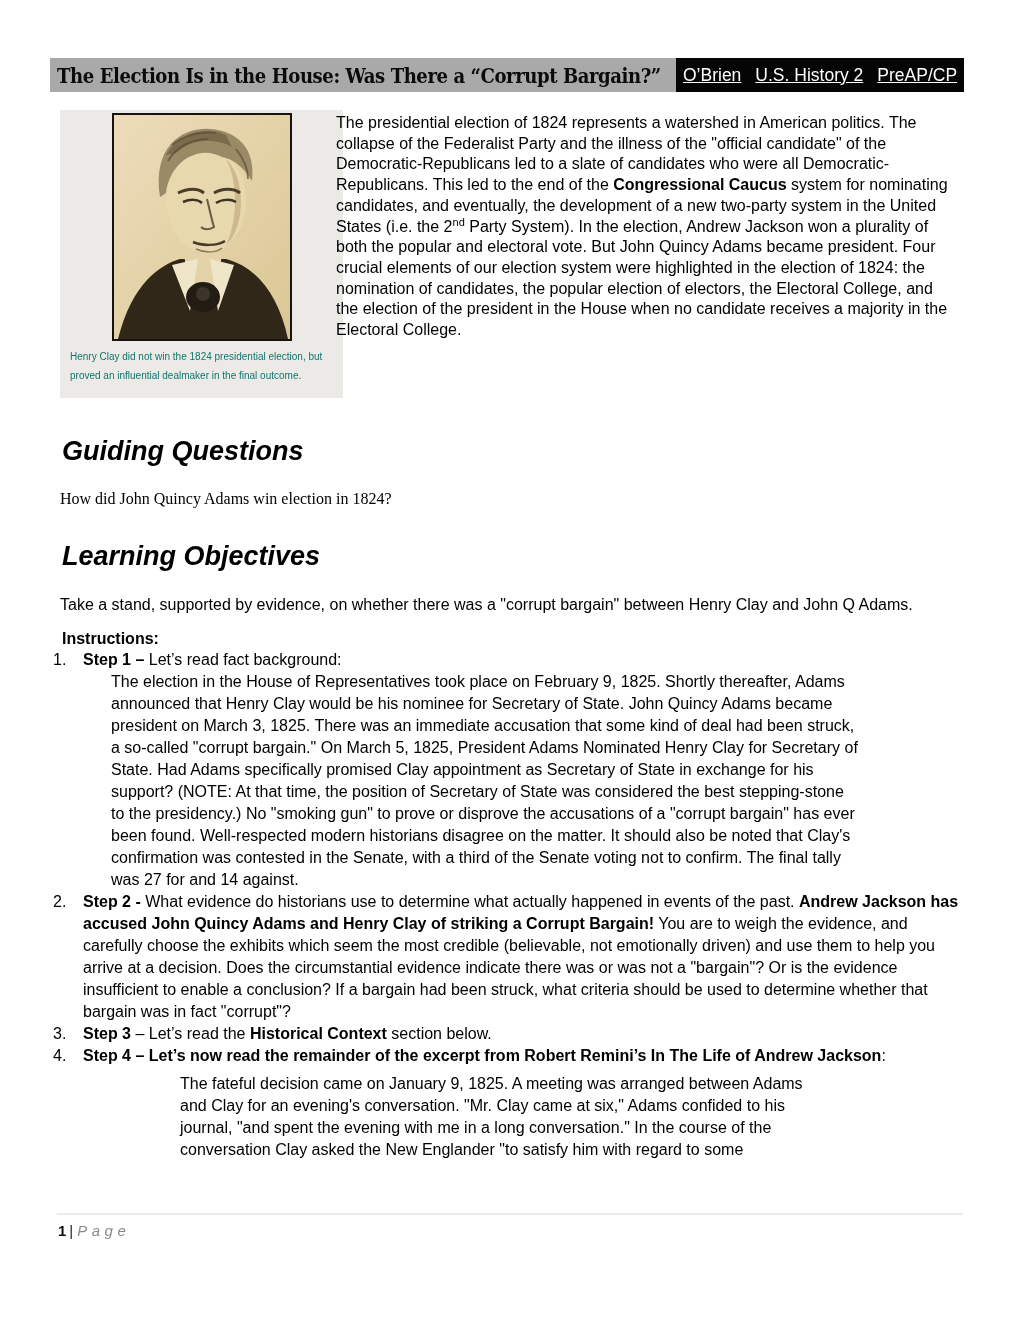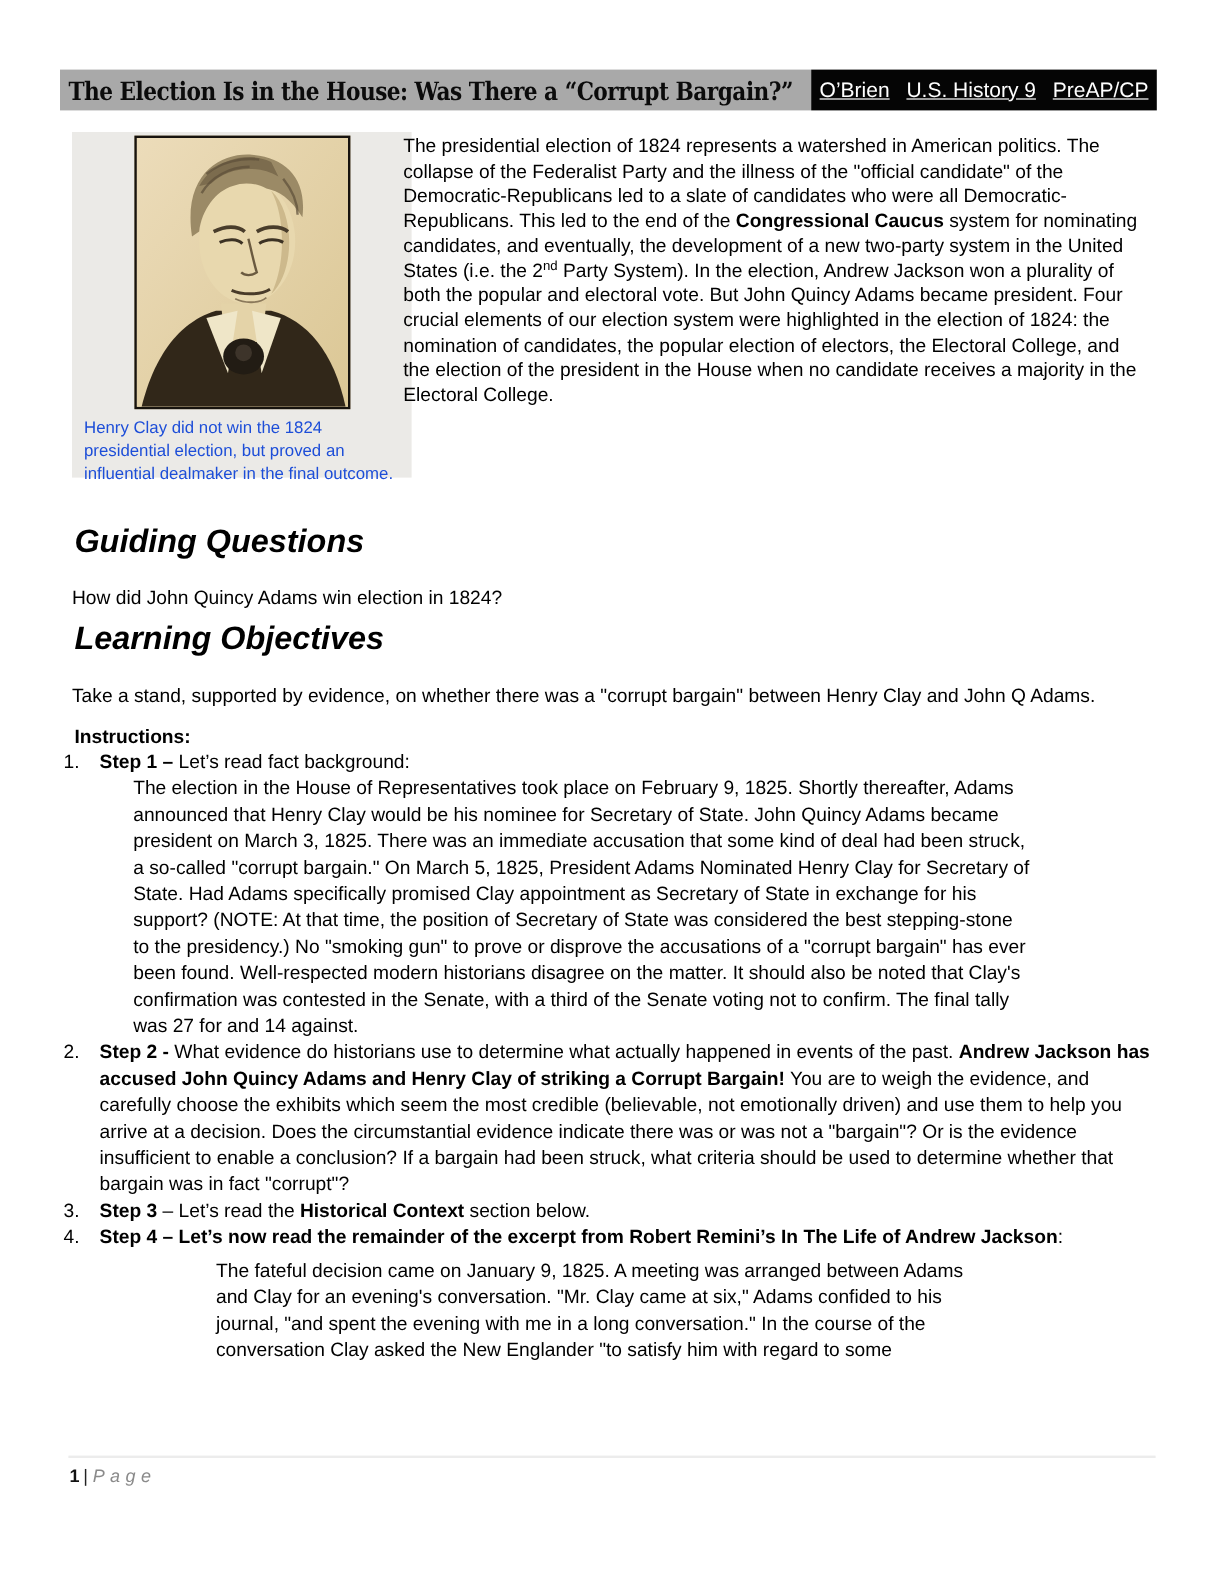--- a/index.html
+++ b/index.html
@@ -34,42 +34,42 @@
     position:absolute; left:60px; top:110px; width:283px; height:288px;
     background:#ebeae7;
   }
   .portrait-frame {
     width:180px; height:228px; margin:3px auto 0;
     border:2px solid #17130e; background:#e8d8ae;
   }
   .portrait-frame svg { display:block; width:100%; height:100%; }
   .figure-caption {
     padding:6px 10px 0 10px;
-    font-size:14px; line-height:19px; color:#1d4ed8;
+    font-size:10px; line-height:19px; color:#0f766e;
   }
 
   
   .intro {
     position:absolute; left:336px; top:113px; width:612px;
     font-size:16px; line-height:20.7px;
   }
   .b { font-weight:bold; }
   sup { font-size:11px; vertical-align:super; line-height:0; }
 
   
   .main {
     position:absolute; left:50px; top:436px; width:915px;
     font-size:16px; line-height:22px;
   }
   h2.section-heading {
     font-size:27px; line-height:31px; font-weight:bold; font-style:italic;
     margin-left:12px; letter-spacing:0;
   }
-  .question   { margin:21px 0 0 10px; line-height:21px; }
-  h2.lo       { margin-top:8px; }
+  .question   { margin:21px 0 0 10px; line-height:21px;font-family:Liberation Serif, serif; }
+  h2.lo       { margin-top:32px; }
   .stand      { margin:22px 0 0 10px; line-height:21px; }
   .instructions-label { margin:13px 0 0 12px; font-weight:bold; line-height:21px; }
 
   .step { display:flex; margin-top:0; }
   .step-num  { flex:0 0 33px; padding-left:3px; }
   .step-body { flex:1; }
   .sub-para  { margin-left:28px; width:747px; }
   .sub-para.deep { margin-left:97px; width:648px; margin-top:6px; }
 
   
@@ -86,21 +86,21 @@
 <body>
 
 <div class="page">
 
   <div class="header-bar">
     <div class="header-title">
       <span>The Election Is in the House: Was There a “Corrupt Bargain?”</span>
     </div>
     <div class="header-course">
       <span>O’Brien</span>
-      <span>U.S. History 9</span>
+      <span>U.S. History 2</span>
       <span>PreAP/CP</span>
     </div>
   </div>
 
   <div class="figure-box">
     <div class="portrait-frame">
       <svg viewBox="0 0 176 224" preserveAspectRatio="none">
         <defs>
           <linearGradient id="pg" x1="0" y1="0" x2="1" y2="1">
             <stop offset="0" stop-color="#ecdcba"></stop>

